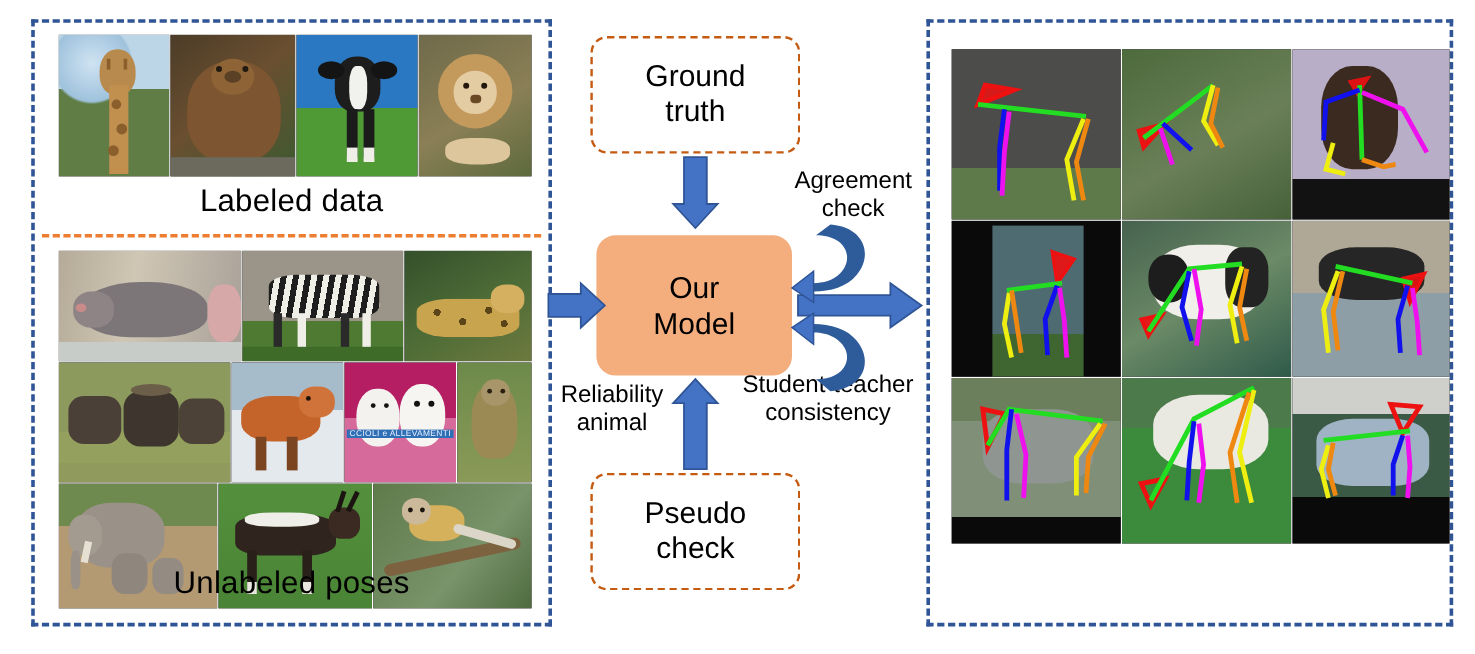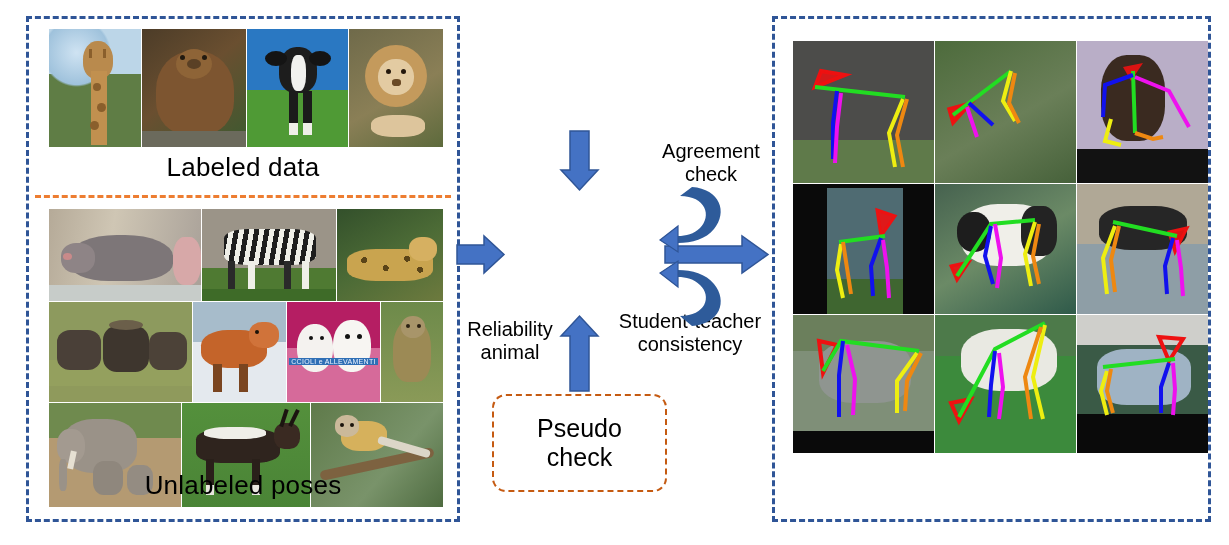--- a/index.html
+++ b/index.html
@@ -219,21 +219,29 @@
         <div style="position:absolute;left:29px;top:20px;width:4px;height:4px;border-radius:50%;background:#1a140c;"></div>
         <div style="position:absolute;left:39px;top:20px;width:4px;height:4px;border-radius:50%;background:#1a140c;"></div>
         <div style="position:absolute;left:8px;top:56px;width:116px;height:10px;border-radius:6px;background:#7d6240;transform:rotate(-12deg);"></div>
         <div style="position:absolute;left:66px;top:40px;width:54px;height:8px;border-radius:6px;background:#dcd6c8;transform:rotate(16deg);"></div>
       </div>
 
       <div class="caption" style="left:0;top:452px;">Unlabeled poses</div>
     </div>
   </div>
 
-
+  <div class="dash-box" id="box-ground-truth">
+    <span style="white-space:pre-line;">Ground
+truth</span>
+  </div>
+
+  <div id="box-our-model">
+    <span style="white-space:pre-line;">Our
+Model</span>
+  </div>
 
   <div class="dash-box" id="box-pseudo-labels">
     <span style="white-space:pre-line;">Pseudo
 check</span>
   </div>
 
   <div class="flow-label" id="label-agreement">Agreement
 check</div>
   <div class="flow-label" id="label-student-teacher">Student-teacher
 consistency</div>

